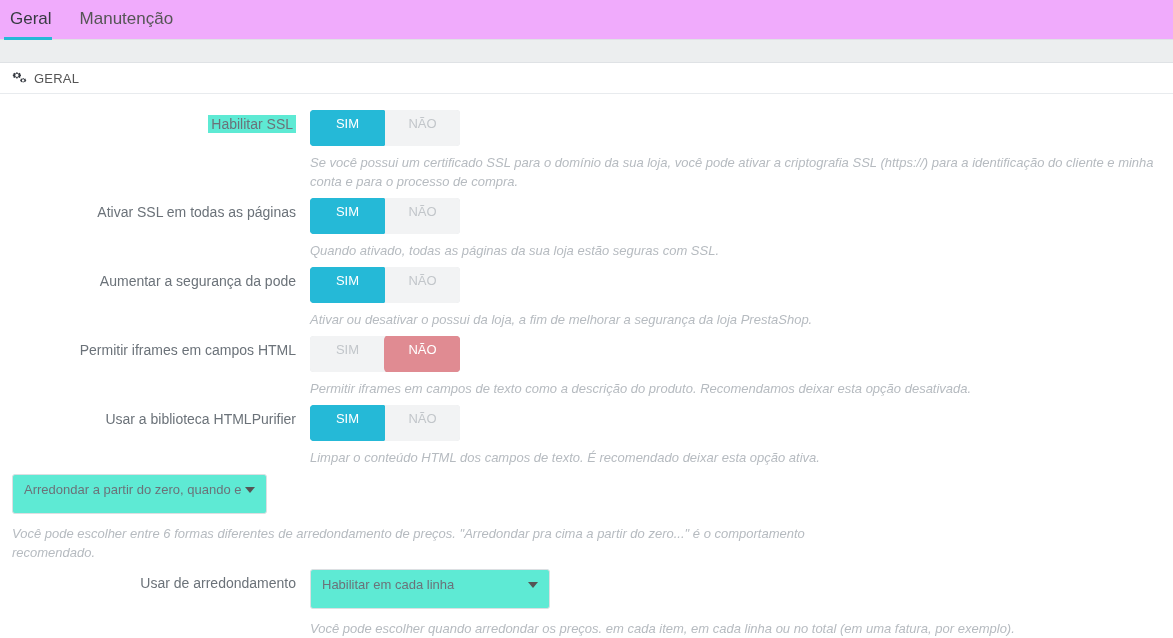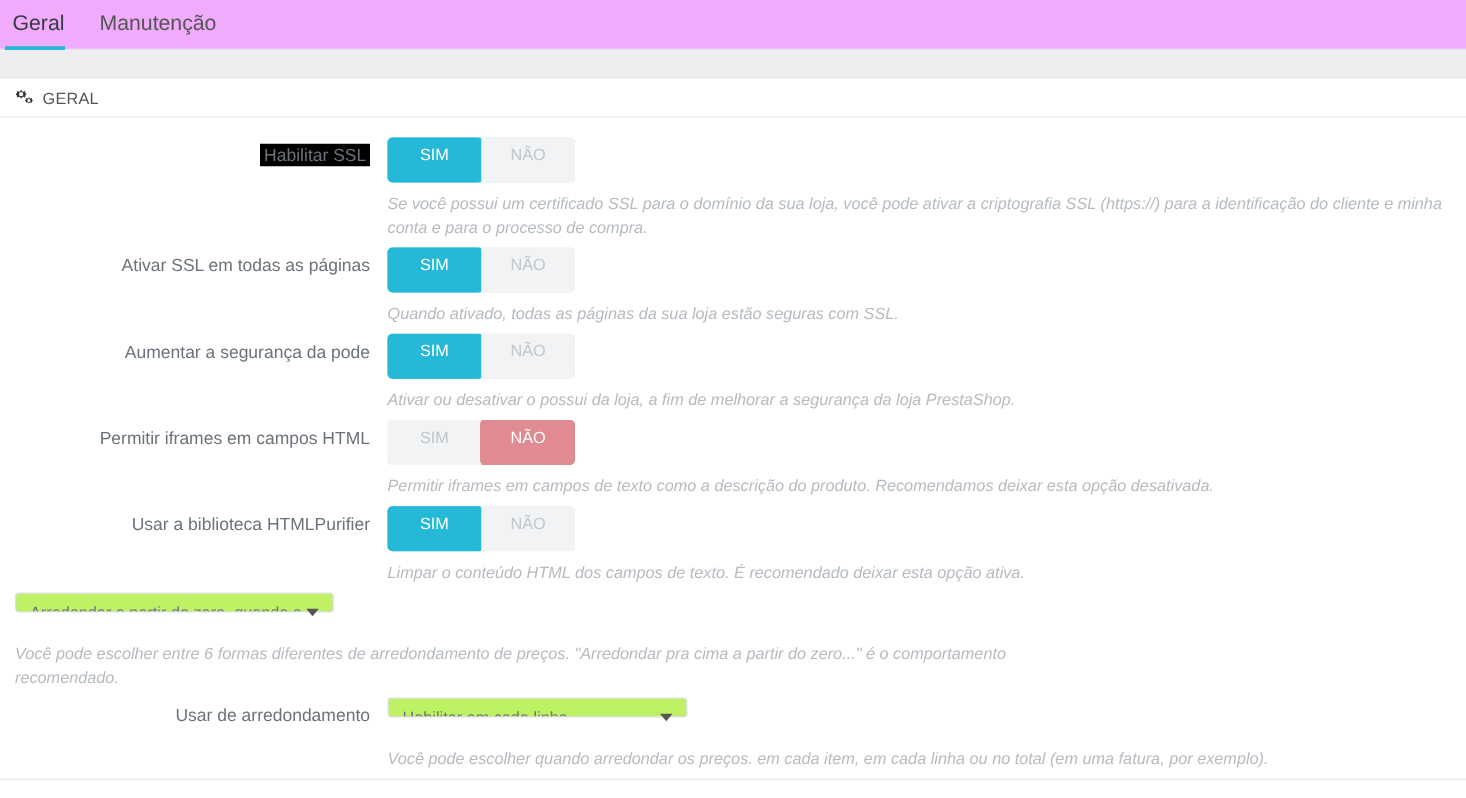--- a/index.html
+++ b/index.html
@@ -98,21 +98,21 @@
     width: 298px;
     min-width: 298px;
     text-align: right;
     padding-right: 2px;
     font-size: 14px;
     color: #6b7279;
     line-height: 28px;
     box-sizing: border-box;
   }
   .form-label .sel {
-    background: #000000;
+    background: #5eead4;
     padding: 1px 3px;
   }
   .form-control-col {
     padding-left: 12px;
     flex: 1;
     min-width: 0;
   }
 
   
   .switch {
@@ -157,25 +157,25 @@
     max-width: 866px;
   }
 
   
   .select-wrap {
     position: relative;
     display: inline-block;
     height: 32px;
   }
   .select-box {
-    height: 16px;
+    height: 40px;
     line-height: 30px;
     border: 1px solid #dcdfe2;
     border-radius: 3px;
-    background: #bef264;
+    background: #5eead4;
     font-size: 13px;
     color: #6b7279;
     padding: 0 34px 0 11px;
     box-sizing: border-box;
     white-space: nowrap;
     overflow: hidden;
     cursor: pointer;
   }
   .select-box.w1 { width: 255px; }
   .select-box.w2 { width: 240px; }

